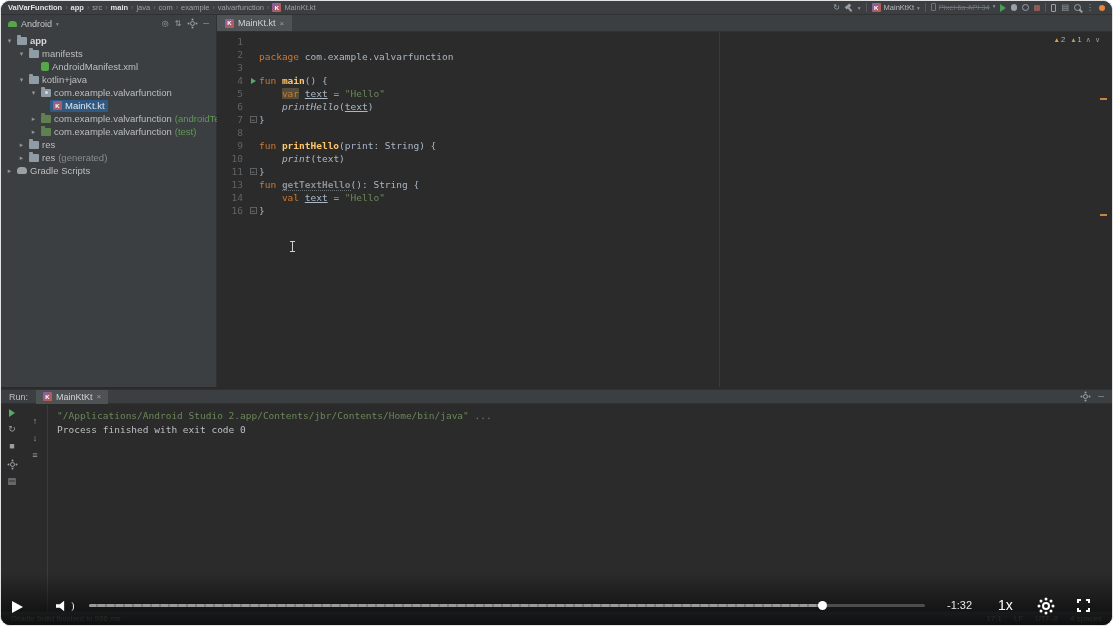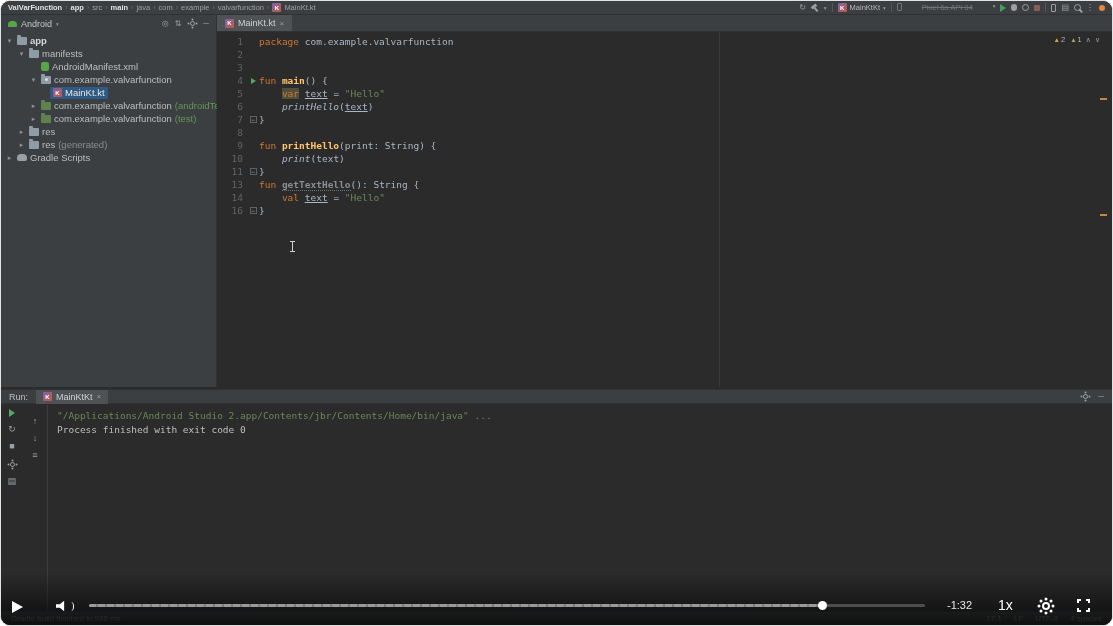--- a/index.html
+++ b/index.html
@@ -173,21 +173,21 @@
       <span class="glyph">↻</span>
       <span class="hammer"></span>
       <span class="dd">▾</span>
       <span class="sep"></span>
       <span style="display:flex;align-items:center;gap:3px">
         <span class="ic ic-kotlin-file"></span>
         <span class="tbr-label">MainKtKt</span>
         <span class="dd">▾</span>
       </span>
       <span class="sep"></span>
-      <span style="display:flex;align-items:flex-start;gap:20px">
+      <span style="display:flex;align-items:flex-start;gap:3px">
         <span class="phone dim"></span>
         <span class="device-label">Pixel 6a API 34</span>
         <span class="dd">▾</span>
       </span>
       <span class="tri-green"></span>
       <span class="bug"></span>
       <span class="circ"></span>
       <span class="stop-sq"></span>
       <span class="sep"></span>
       <span class="phone"></span>
@@ -227,20 +227,27 @@
             <span>manifests</span>
           </span>
         </div>
         <div class="tree-row" style="padding-left: 28px;">
           <span class="chev"></span>
           <span class="sel-wrap">
             <span class="ic ic-android-file"></span>
             <span>AndroidManifest.xml</span>
           </span>
         </div>
+        <div class="tree-row" style="padding-left: 16px;">
+          <span class="chev">▾</span>
+          <span class="sel-wrap">
+            <span class="ic ic-folder fol"></span>
+            <span>kotlin+java</span>
+          </span>
+        </div>
         <div class="tree-row" style="padding-left: 28px;">
           <span class="chev">▾</span>
           <span class="sel-wrap">
             <span class="ic ic-package fol"></span>
             <span>com.example.valvarfunction</span>
           </span>
         </div>
         <div class="tree-row selected" style="padding-left: 40px;">
           <span class="chev"></span>
           <span class="sel-wrap">
@@ -293,21 +300,21 @@
     <span class="tab">
       <span class="ic ic-kotlin-file"></span>
       <span>MainKt.kt</span>
       <span class="tab-close">×</span>
     </span>
   </div>
 
   <div class="editor">
     <div class="guide"></div>
     <div id="code-lines">
-        <div class="code-line"><span class="ln">1</span><span class="fold"></span><span class="ct" style="white-space: pre;"><span class="tk kw">package</span><span class="tk pl"> com.example.valvarfunction</span></span></div>
+        <div class="code-line"><span class="ln">1</span><span class="fold"></span><span class="ct" style="white-space: pre; margin-top: 15px;"><span class="tk kw">package</span><span class="tk pl"> com.example.valvarfunction</span></span></div>
         <div class="code-line"><span class="ln">2</span><span class="fold"></span><span class="ct" style="white-space: pre;"></span></div>
         <div class="code-line"><span class="ln">3</span><span class="fold"></span><span class="ct" style="white-space: pre;"></span></div>
         <div class="code-line"><span class="ln">4</span><span class="fold"><span class="run-arrow"></span></span><span class="ct" style="white-space: pre;"><span class="tk kw">fun </span><span class="tk fn">main</span><span class="tk pl">() {</span></span></div>
         <div class="code-line"><span class="ln">5</span><span class="fold"></span><span class="ct" style="white-space: pre;"><span class="tk pl">    </span><span class="tk varhl">var</span><span class="tk pl"> </span><span class="tk vu">text</span><span class="tk pl"> = </span><span class="tk str">"Hello"</span></span></div>
         <div class="code-line"><span class="ln">6</span><span class="fold"></span><span class="ct" style="white-space: pre;"><span class="tk pl">    </span><span class="tk call">printHello</span><span class="tk pl">(</span><span class="tk vu">text</span><span class="tk pl">)</span></span></div>
         <div class="code-line"><span class="ln">7</span><span class="fold"><span class="fold-box">−</span></span><span class="ct" style="white-space: pre;"><span class="tk pl">}</span></span></div>
         <div class="code-line"><span class="ln">8</span><span class="fold"></span><span class="ct" style="white-space: pre;"></span></div>
         <div class="code-line"><span class="ln">9</span><span class="fold"></span><span class="ct" style="white-space: pre;"><span class="tk kw">fun </span><span class="tk fn">printHello</span><span class="tk pl">(print: String) {</span></span></div>
         <div class="code-line"><span class="ln">10</span><span class="fold"></span><span class="ct" style="white-space: pre;"><span class="tk pl">    </span><span class="tk call">print</span><span class="tk pl">(text)</span></span></div>
         <div class="code-line"><span class="ln">11</span><span class="fold"><span class="fold-box">−</span></span><span class="ct" style="white-space: pre;"><span class="tk pl">}</span></span></div>

